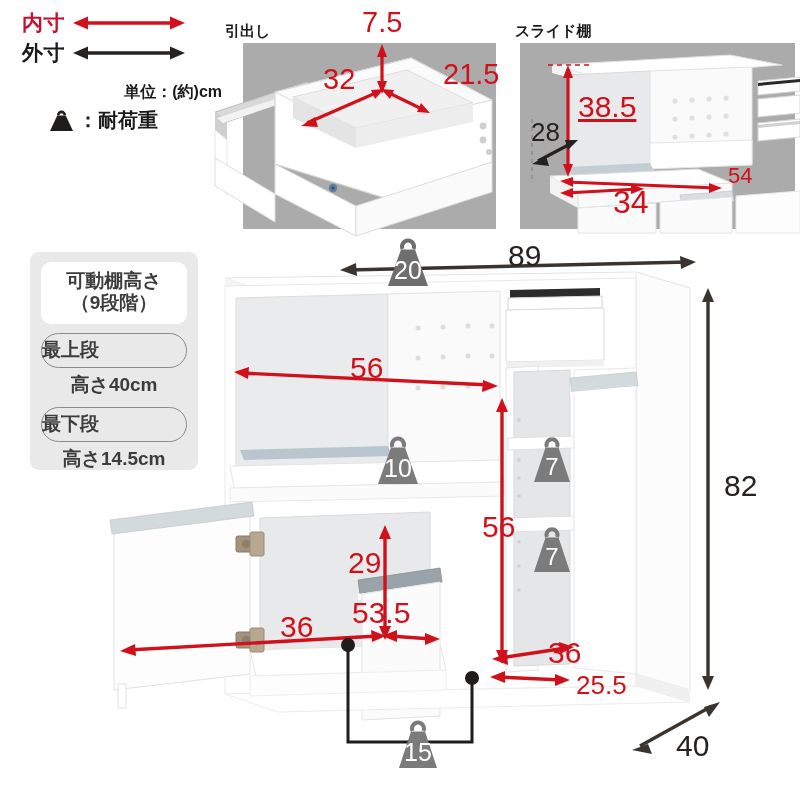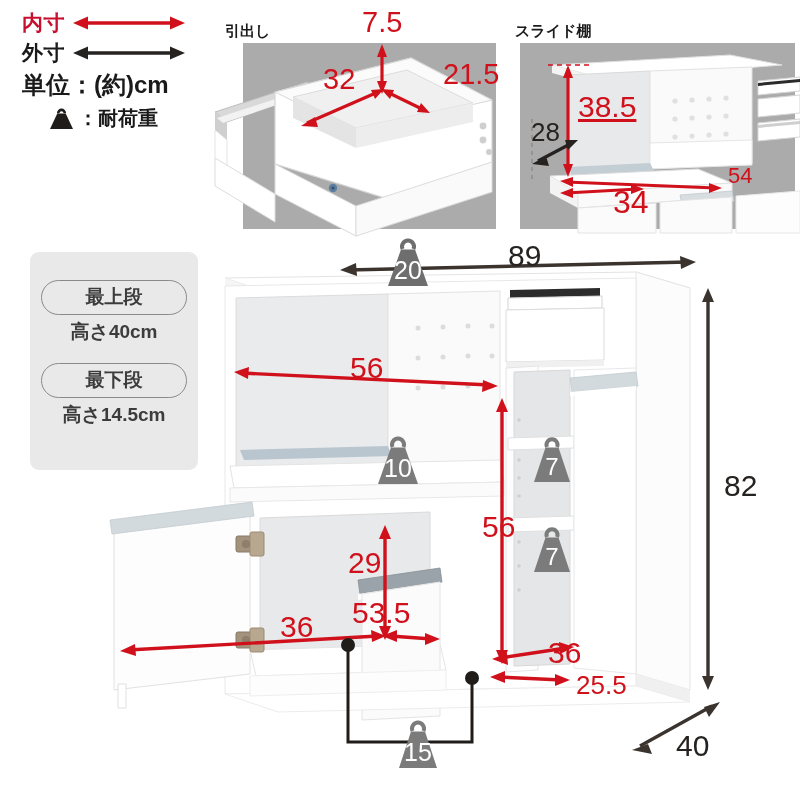--- a/index.html
+++ b/index.html
@@ -11,42 +11,42 @@
   }
   .abs{position:absolute;}
   .nosel{user-select:none;}
 
   
   #legend{left:22px;top:8px;width:200px;}
   .legend-row{display:flex;align-items:center;height:30px;}
   .legend-lab{font-size:21px;font-weight:700;letter-spacing:.5px;}
   .legend-lab.red{color:#C8102E;}
   .legend-arrow{margin-left:8px;}
-  .legend-unit{font-size:24px;font-weight:700;margin-top:1px;}
+  .legend-unit{font-size:16px;font-weight:700;margin-top:14px;text-align:right;}
   .legend-load{display:flex;align-items:center;margin-top:4px;padding-left:26px;}
   .legend-load .txt{font-size:20px;font-weight:700;margin-left:3px;}
 
   
   .panel-title{font-size:15px;font-weight:700;}
   .panel-bg{background:#ABABAB;}
 
   
   #infocard{
     left:30px;top:252px;width:168px;height:218px;
     background:#E9E9E9;border-radius:9px;
   }
   #infocard .inner{padding:10px 11px;}
   .pill-white{
     background:#fff;border-radius:10px;text-align:center;
     padding:8px 2px 9px;font-size:19px;font-weight:700;line-height:1.18;
     color:#3c3c3c;
   }
   .pill-outline{
-    border:1.6px solid #8a8a8a;border-radius:18px;text-align:center;
-    font-size:19px;font-weight:700;color:#3c3c3c;padding:3px 0 4px;margin-top:18px;
+    border:1.6px solid #8a8a8a;border-radius:18px;text-align:left;
+    font-size:19px;font-weight:700;color:#3c3c3c;padding:3px 0 4px;margin-top:9px;
   }
   .sub-h{text-align:center;font-size:19px;font-weight:700;color:#3c3c3c;margin-top:4px;}
 
   
   .dim{font-weight:400;line-height:1;white-space:nowrap;}
   .dim.red{color:#D0111B;}
   .dim.blk{color:#262220;}
 
   
   .wbadge{position:absolute;}
@@ -220,20 +220,24 @@
   <path d="M124,146 L111,141 L111,151 Z" fill="#D0111B"></path>
 </svg>
 
 <div class="abs dim red nosel" style="left:578px;top:92px;font-size:30px;text-decoration:underline;">38.5</div>
 <div class="abs dim blk nosel" style="left:531px;top:119px;font-size:26px;">28</div>
 <div class="abs dim red nosel" style="left:613px;top:186px;font-size:32px;text-align:center;">34</div>
 <div class="abs dim red nosel" style="left:728px;top:165px;font-size:22px;">54</div>
 
 <div class="abs nosel" id="infocard">
   <div class="inner">
+    <div class="pill-white">
+      <div>可動棚高さ</div>
+      <div>（9段階）</div>
+    </div>
     <div class="pill-outline">最上段</div>
     <div class="sub-h">高さ40cm</div>
     <div class="pill-outline">最下段</div>
     <div class="sub-h">高さ14.5cm</div>
   </div>
 </div>
 
 <svg class="abs nosel" style="left:100px;top:250px;" width="600" height="500" viewBox="0 0 600 500">
 
   <polygon points="125,28 536,22 590,38 178,46" fill="#ffffff" stroke="#e3e3e3" stroke-width="1"></polygon>

